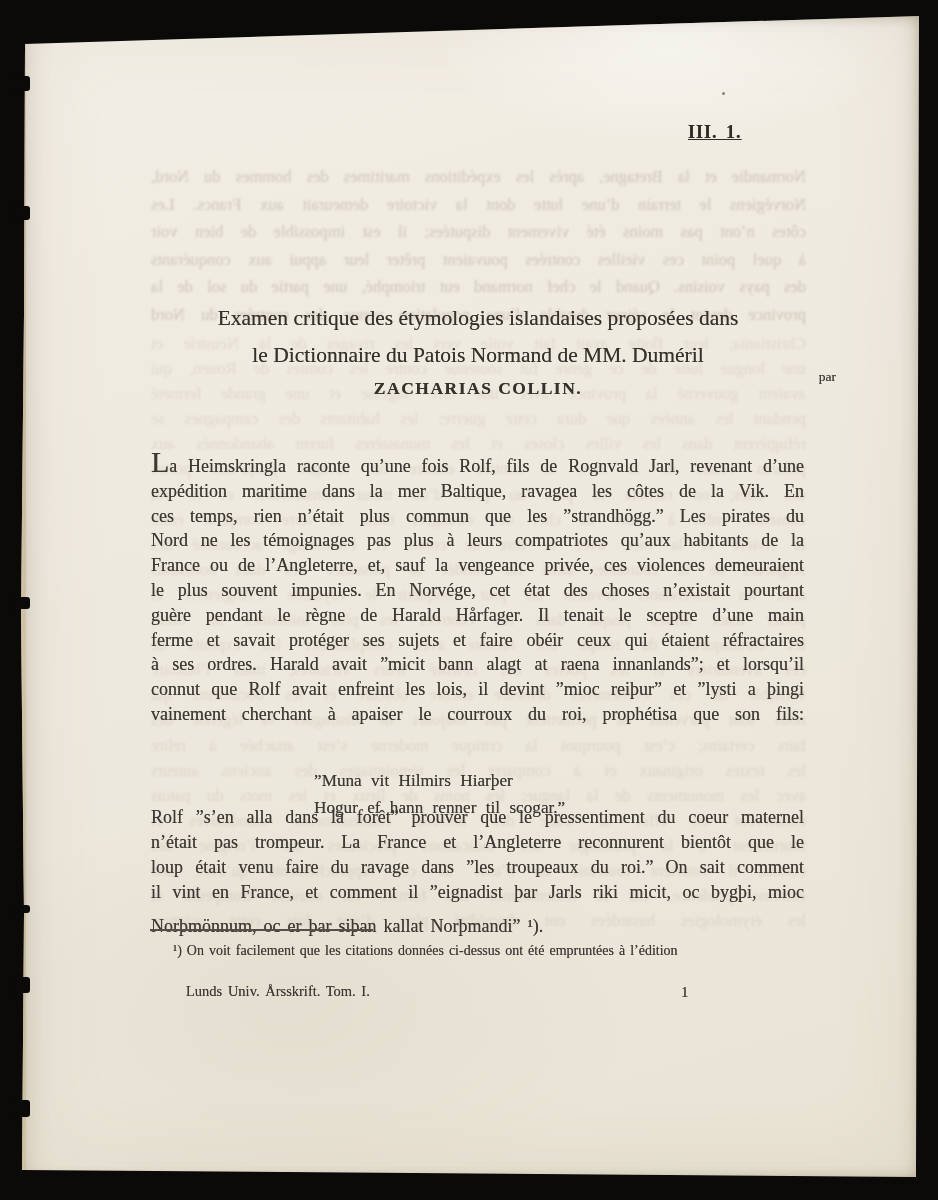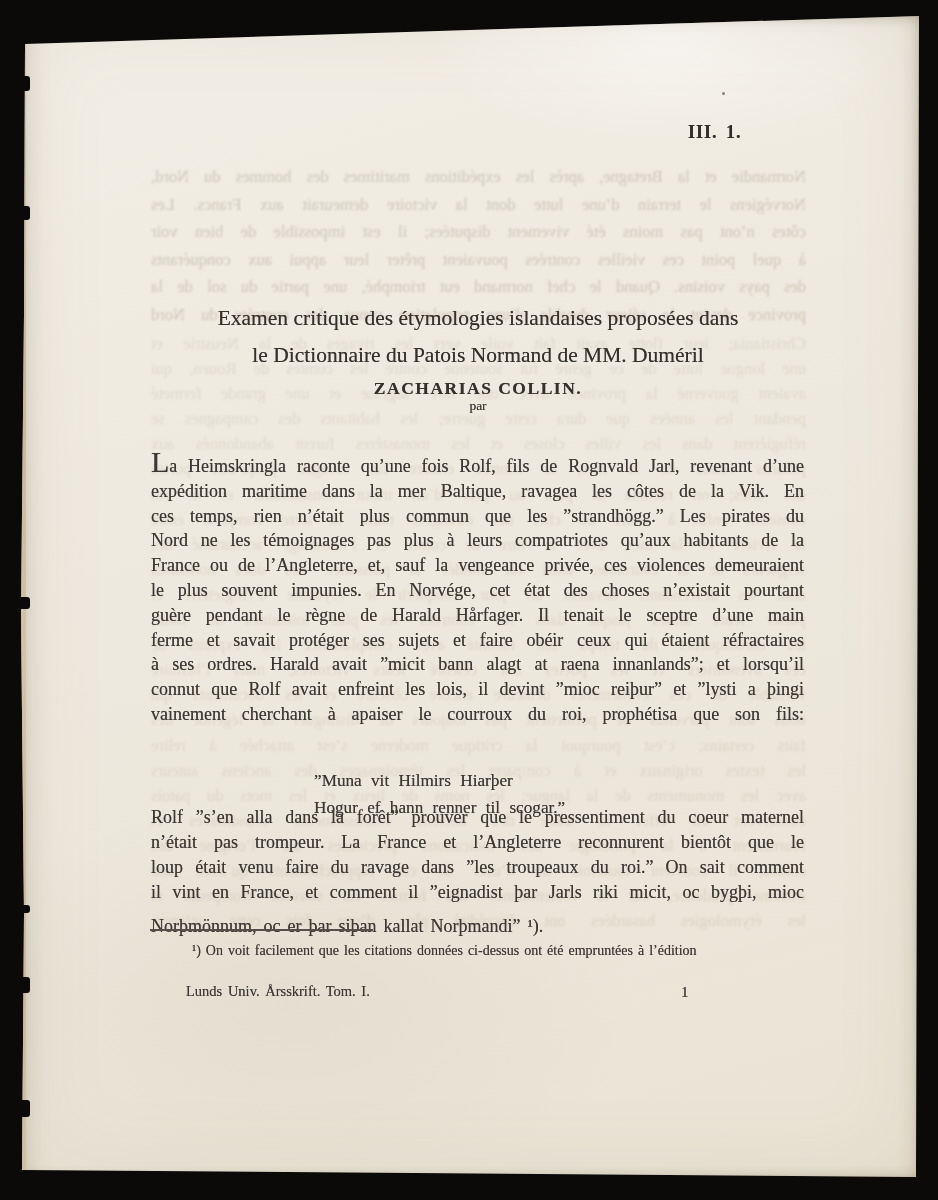--- a/index.html
+++ b/index.html
@@ -25,35 +25,35 @@
   
   .bleed{position:absolute;left:151px;width:655px;transform:scaleX(-1);filter:blur(0.8px);
          color:#978c77;font-size:16.5px;}
   .bleed-top{top:163px;line-height:27.5px;opacity:.40;}
   .bleed-body{top:331px;line-height:25.1px;opacity:.20;}
   .bleed .tline{text-align:justify;text-align-last:justify;}
   
   .ink{color:#3b3733;text-shadow:0 0 .5px rgba(59,55,51,.65);}
   .abs{position:absolute;}
   .section-label{left:688px;top:122px;font-size:18px;font-weight:bold;letter-spacing:1px;
-                 word-spacing:3px;color:#2f2c28;}
+                 word-spacing:3px;color:#2f2c28;text-decoration:underline;}
   .title{left:120px;top:300px;width:716px;text-align:center;font-size:21.5px;line-height:37px;
          font-weight:normal;color:#34302b;}
-  .byline{left:120px;top:398px;width:716px;text-align:center;font-size:13.5px;}
+  .byline{left:120px;top:369px;width:716px;text-align:right;font-size:13.5px;}
   .author{left:120px;top:378px;width:716px;text-align:center;font-size:17.5px;font-weight:bold;
           letter-spacing:1.5px;color:#34302b;}
   .para{left:151px;width:653px;font-size:18px;word-spacing:2.5px;}
   .para .tline{text-align:justify;text-align-last:justify;}
   .para1{top:450px;line-height:24.8px;}
   .para1 .tline:first-child::first-letter{font-size:30px;}
   .para2{top:805px;line-height:25.1px;}
   .para2 .tline:last-child{text-align-last:left;margin-top:9px;}
   .verse{left:314px;top:768px;font-size:17.2px;line-height:26.5px;word-spacing:5px;}
   .fnrule{left:150px;top:929px;width:223px;height:2px;background:#544f48;}
-  .fnote{left:160px;top:942px;width:653px;font-size:14px;line-height:18px;word-spacing:1.5px;}
+  .fnote{left:141px;top:942px;width:653px;font-size:14px;line-height:18px;word-spacing:1.5px;}
   .fnote .tline{text-align:justify;text-align-last:justify;}
   .fnote .tline:first-child{text-indent:32px;}
   .fnote .tline:last-child{text-align-last:left;}
   .imprint{left:186px;top:983px;font-size:14.5px;word-spacing:2px;}
   .pagenum{left:681px;top:984px;font-size:15px;}
 </style>
 </head>
 <body>
 
 <div class="stage">

